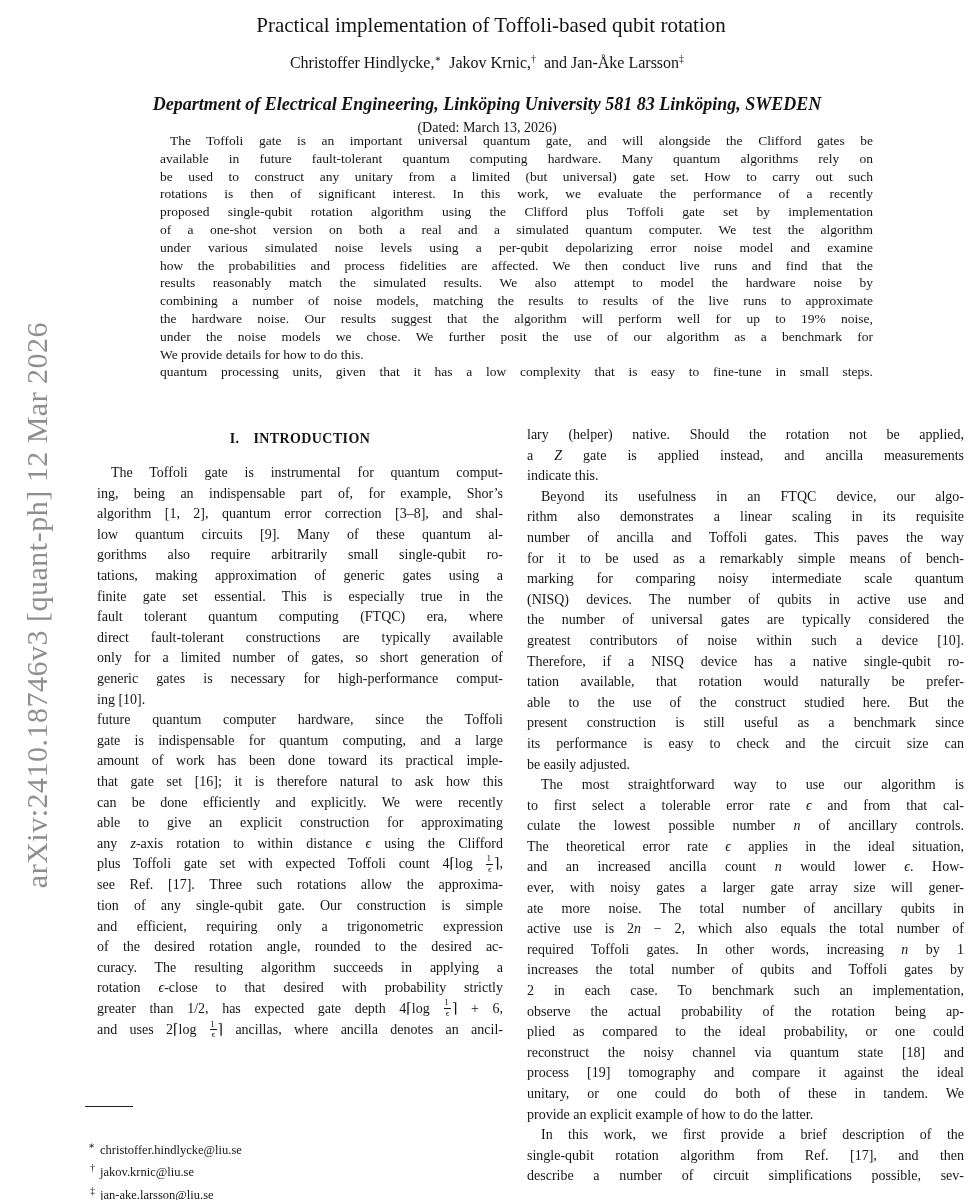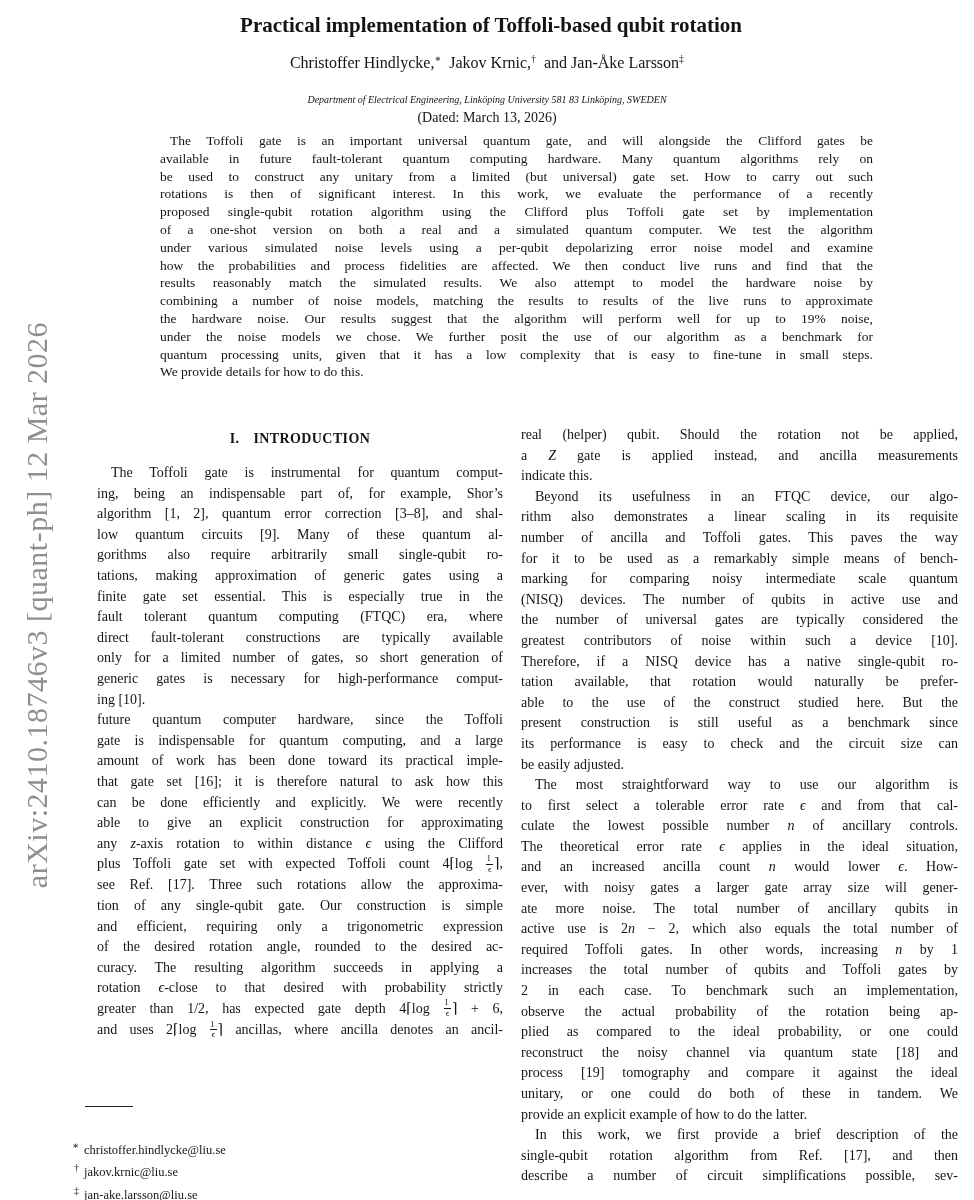--- a/index.html
+++ b/index.html
@@ -10,33 +10,33 @@
   }
   
   .watermark {
     position:absolute; top:588px; left:-313px; width:700px;
     text-align:center; transform:rotate(-90deg);
     font-size:30px; letter-spacing:0.5px; white-space:nowrap;
     color:#8f8f8f;
   }
   
   .header { text-align:center; padding-top:13px; }
-  .title { font-size:21px; font-weight:bold; margin:0 0 15px 8px; }
+  .title { font-size:21px; font-weight:normal; margin:0 0 15px 8px; }
   .authors { font-size:16px; margin:0 0 22px 0; }
   .authors .au { margin:0 4px; }
   .authors sup, .fn sup { font-size:10px; }
-  .affiliation { font-style:italic; font-size:10px; margin:0 0 5px 0; }
+  .affiliation { font-style:italic; font-size:18px; margin:0 0 5px 0;font-weight:bold; }
   .dateline { font-size:14px; }
   
   .abstract {
     position:absolute; left:160px; top:112px; width:713px;
     font-size:13.5px; line-height:17.8px;
   }
   
-  .columns { position:absolute; left:97px; top:425px; width:873px; display:flex; gap:18px; }
+  .columns { position:absolute; left:97px; top:425px; width:873px; display:flex; gap:24px; }
   .col-left  { width:406px; }
   .col-right { width:437px; }
   .section-heading {
     text-align:center; font-weight:bold; font-size:14px;
     letter-spacing:0.4px; margin:6px 0 16px 0;
   }
   .section-heading .seclabel { margin-right:14px; }
   .body-text .ln { font-size:14px; line-height:20.6px; }
   
   .ln { text-align:justify; text-align-last:justify; }
@@ -46,21 +46,21 @@
   .mvar { font-style:italic; }
   .frac {
     display:inline-flex; flex-direction:column; vertical-align:middle;
     text-align:center; font-size:9px; line-height:1.1; margin:0 1px;
     position:relative; top:-1px;
   }
   .frac .fden { border-top:1px solid #141414; padding:0 1.5px; }
   
   .footnotes { position:absolute; left:68px; top:1106px; width:430px; font-size:12.5px; }
   .footnote-rule { width:48px; border-top:1.2px solid #222; margin:0 0 30px 17px; }
-  .fn { line-height:18.3px; }
+  .fn { line-height:18.3px;margin-left:16px; }
   .fn sup { display:inline-block; width:11px; margin-right:5px; text-align:right; }
 </style>
 </head>
 <body>
 
 <div class="page">
 
   <div class="watermark">arXiv:2410.18746v3 [quant-ph] 12 Mar 2026</div>
 
   <div class="header">
@@ -76,22 +76,22 @@
       <div class="ln">be used to construct any unitary from a limited (but universal) gate set. How to carry out such</div>
       <div class="ln">rotations is then of significant interest. In this work, we evaluate the performance of a recently</div>
       <div class="ln">proposed single-qubit rotation algorithm using the Clifford plus Toffoli gate set by implementation</div>
       <div class="ln">of a one-shot version on both a real and a simulated quantum computer. We test the algorithm</div>
       <div class="ln">under various simulated noise levels using a per-qubit depolarizing error noise model and examine</div>
       <div class="ln">how the probabilities and process fidelities are affected. We then conduct live runs and find that the</div>
       <div class="ln">results reasonably match the simulated results. We also attempt to model the hardware noise by</div>
       <div class="ln">combining a number of noise models, matching the results to results of the live runs to approximate</div>
       <div class="ln">the hardware noise. Our results suggest that the algorithm will perform well for up to 19% noise,</div>
       <div class="ln">under the noise models we chose. We further posit the use of our algorithm as a benchmark for</div>
+      <div class="ln endline">We provide details for how to do this.</div>
       <div class="ln">quantum processing units, given that it has a low complexity that is easy to fine-tune in small steps.</div>
-      <div class="ln endline">We provide details for how to do this.</div>
     </div>
 
   <div class="columns">
     <div class="col-left body-text">
       <div class="section-heading">
         <span class="seclabel">I.</span><span>INTRODUCTION</span>
       </div>
       <div id="left-paragraphs">
           <div class="ln indent">The Toffoli gate is instrumental for quantum comput-</div>
           <div class="ln">ing, being an indispensable part of, for example, Shor’s</div>
@@ -127,21 +127,21 @@
               <span class="fden">ϵ</span>
             </span>⌉ + 6,</div>
           <div class="ln">and uses 2⌈log <span class="frac">
               <span class="fnum">1</span>
               <span class="fden">ϵ</span>
             </span>⌉ ancillas, where ancilla denotes an ancil-</div>
         </div>
     </div>
     <div class="col-right body-text">
       <div id="right-paragraphs">
-          <div class="ln">real (helper) qubit. Should the rotation not be applied,</div>
+          <div class="ln">lary (helper) native. Should the rotation not be applied,</div>
           <div class="ln">a <i class="mvar">Z</i> gate is applied instead, and ancilla measurements</div>
           <div class="ln endline">indicate this.</div>
           <div class="ln indent">Beyond its usefulness in an FTQC device, our algo-</div>
           <div class="ln">rithm also demonstrates a linear scaling in its requisite</div>
           <div class="ln">number of ancilla and Toffoli gates. This paves the way</div>
           <div class="ln">for it to be used as a remarkably simple means of bench-</div>
           <div class="ln">marking for comparing noisy intermediate scale quantum</div>
           <div class="ln">(NISQ) devices. The number of qubits in active use and</div>
           <div class="ln">the number of universal gates are typically considered the</div>
           <div class="ln">greatest contributors of noise within such a device [10].</div>

